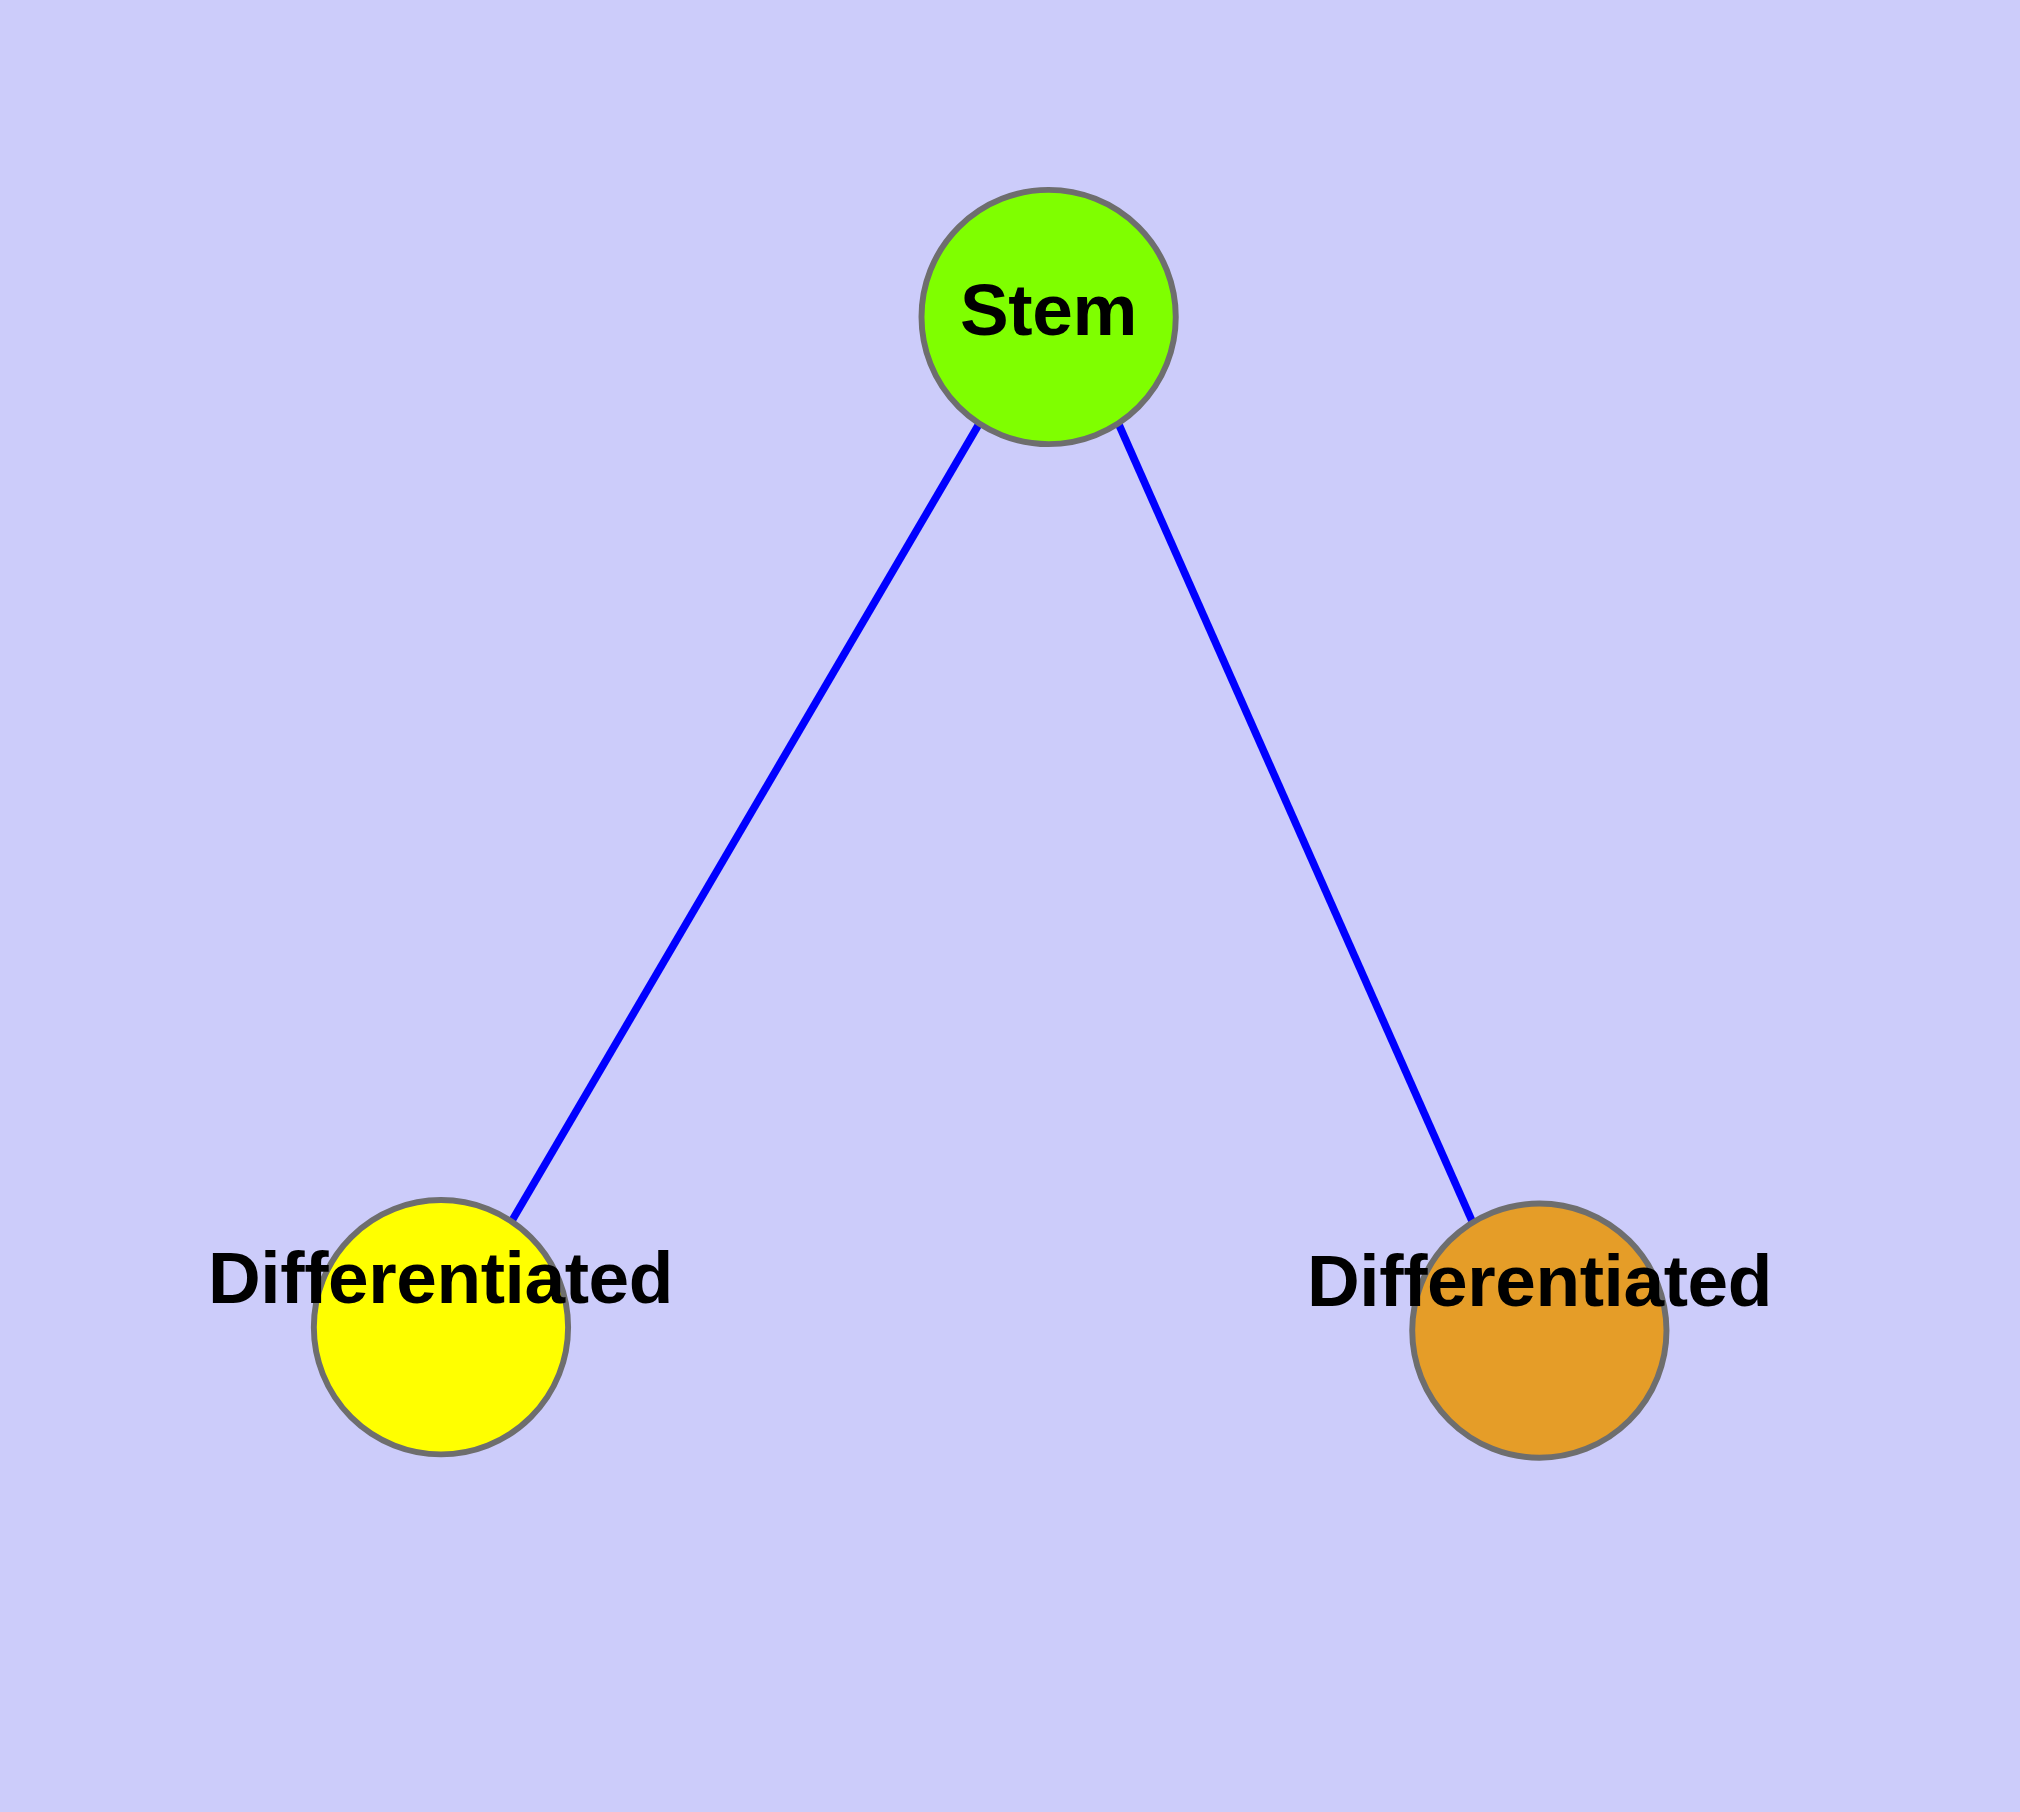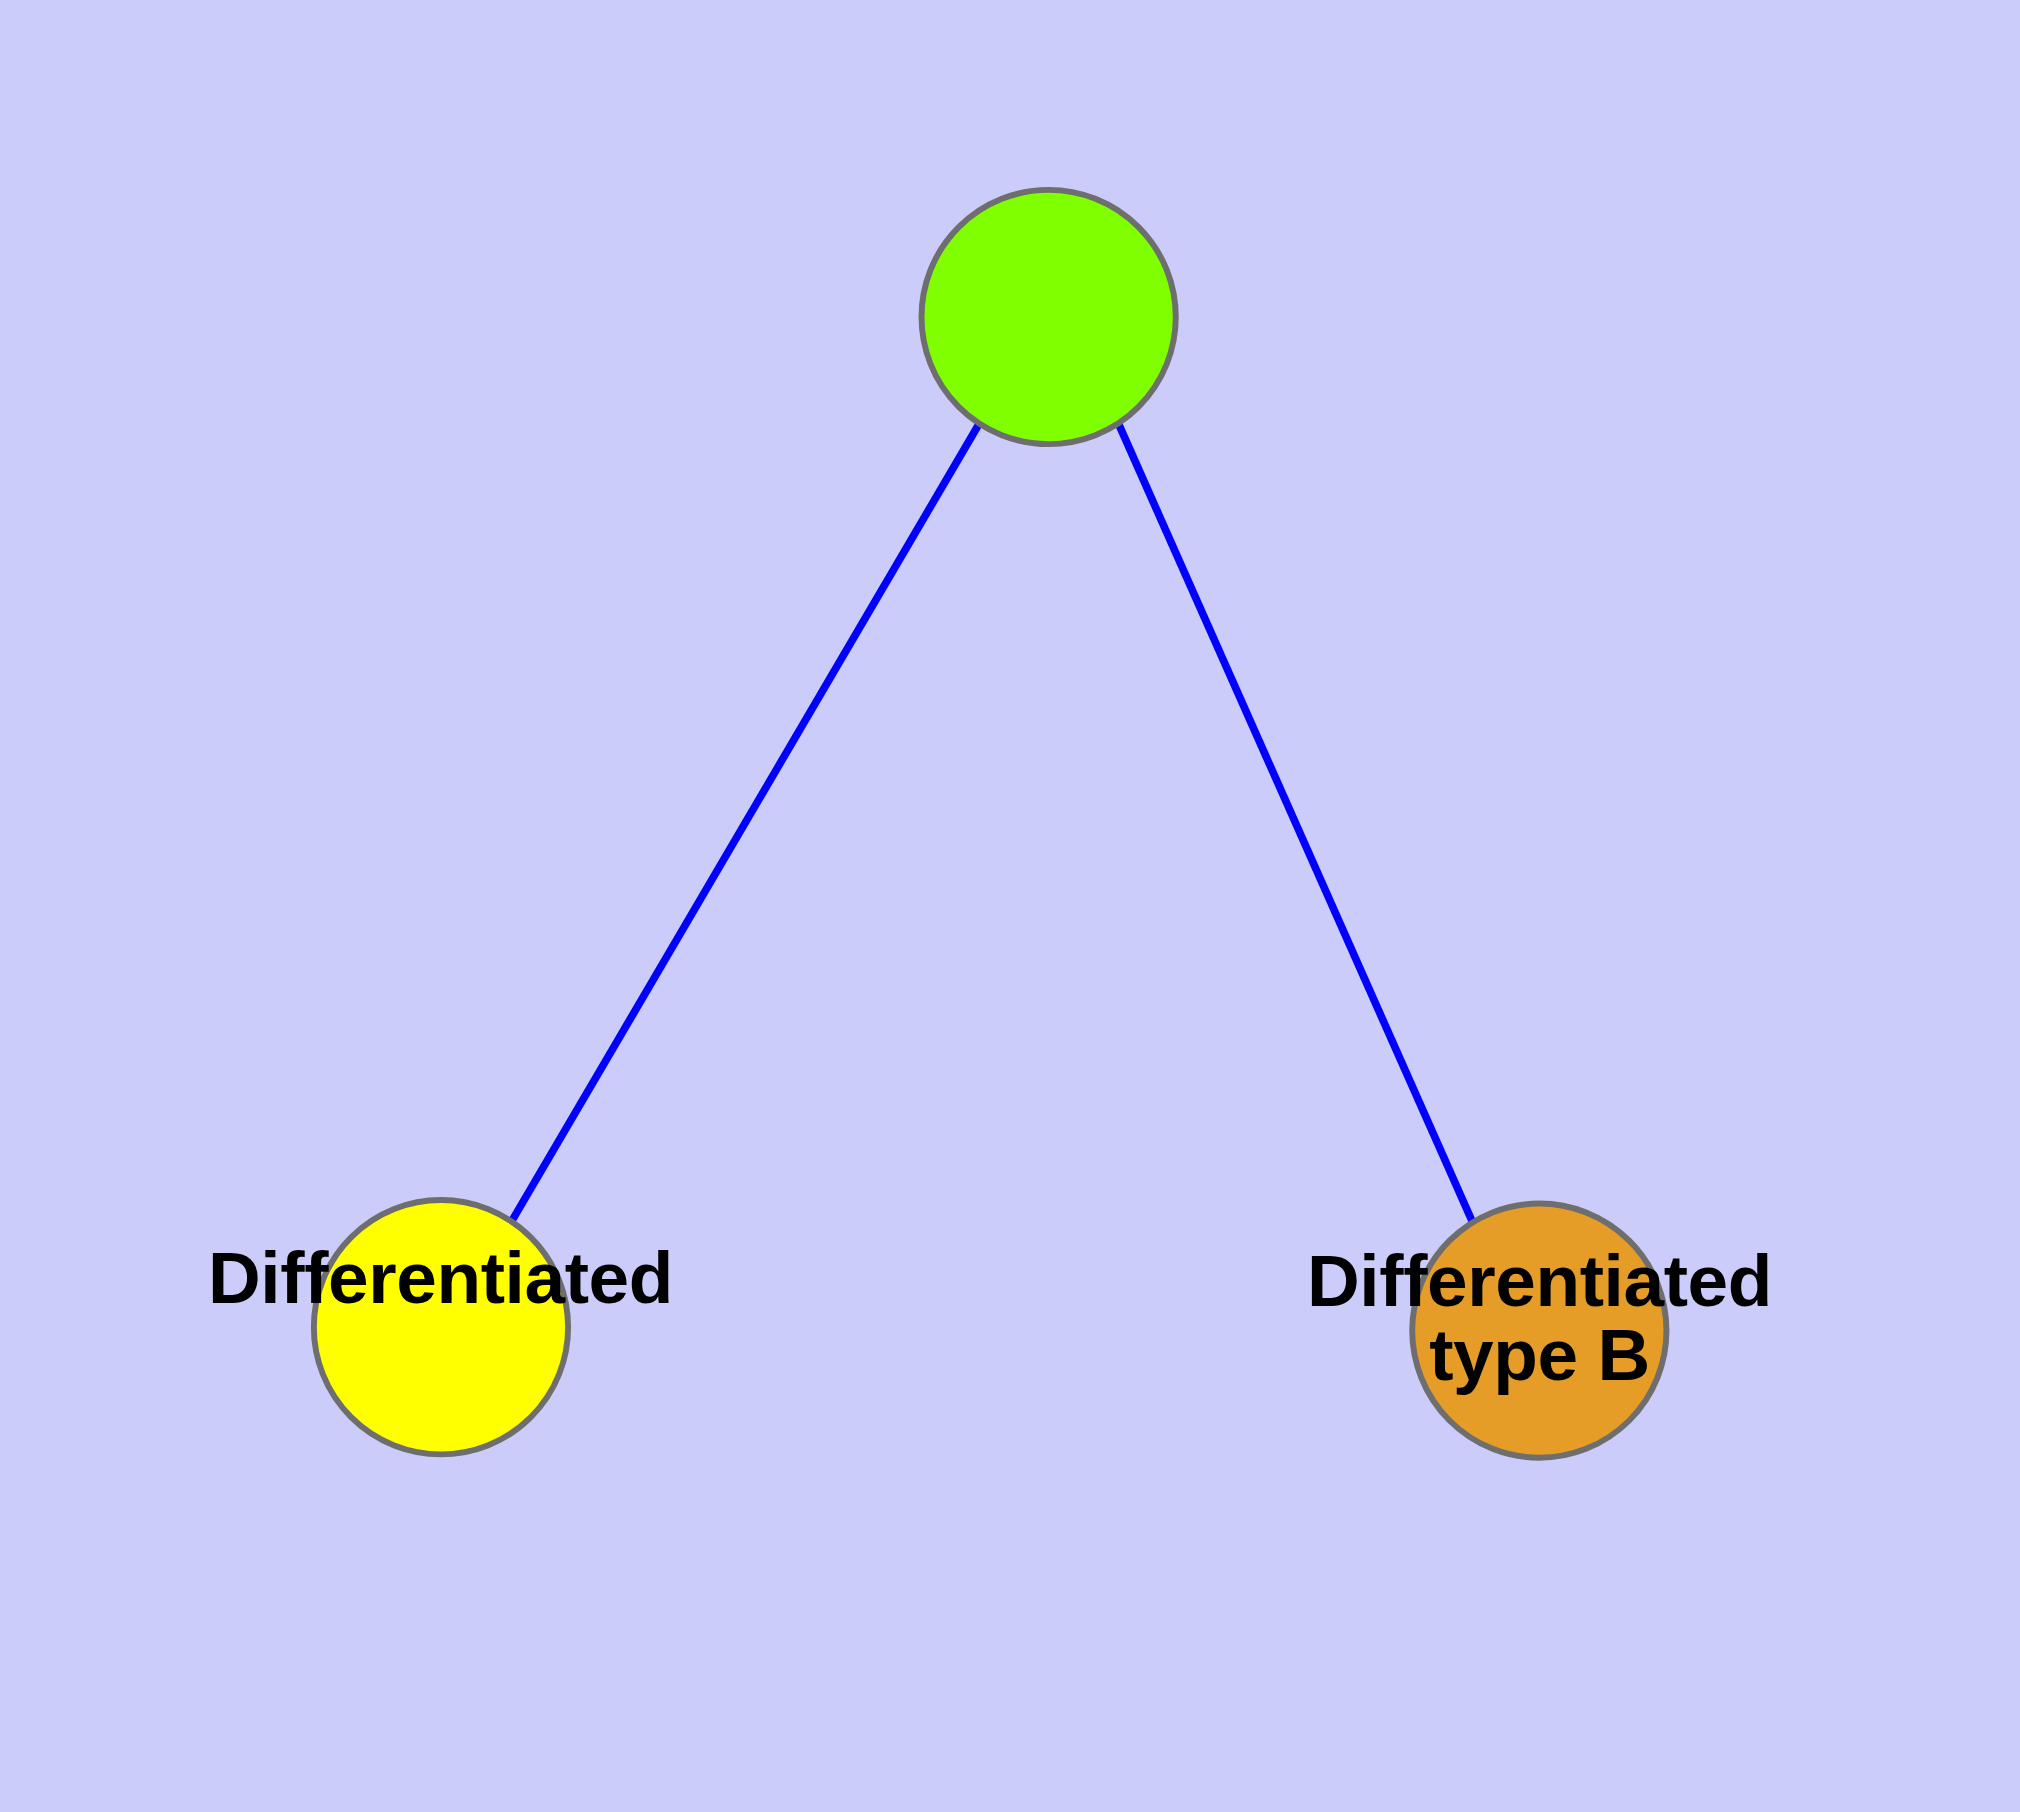--- a/index.html
+++ b/index.html
@@ -71,24 +71,26 @@
     </g>
 
     <g id="nodes-group">
       <circle id="node-stem" cx="1237" cy="374" r="150" fill="#7fff00" stroke="#6e6e6e" stroke-width="7"></circle>
       <circle id="node-diff-a" cx="520" cy="1566" r="150" fill="#ffff00" stroke="#6e6e6e" stroke-width="7"></circle>
       <circle id="node-diff-b" cx="1816" cy="1570" r="150" fill="#e59d28" stroke="#6e6e6e" stroke-width="7"></circle>
     </g>
 
   </svg>
 
+  <div class="node-label" id="label-stem" style="color: rgb(0, 0, 0);">
+    <div>Stem</div>
+  </div>
 
   <div class="node-label" id="label-diff-a" style="color: rgb(0, 0, 0);">
     <div>Differentiated</div>
   </div>
 
   <div class="node-label" id="label-diff-b" style="color: rgb(0, 0, 0);">
     <div>Differentiated</div>
-    <div>type B</div>
   </div>
 
 </div>
 
 
 </body></html>

